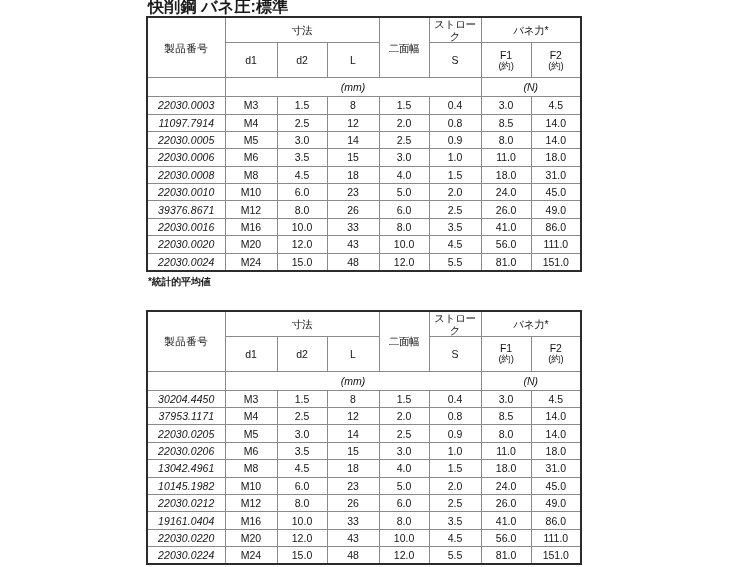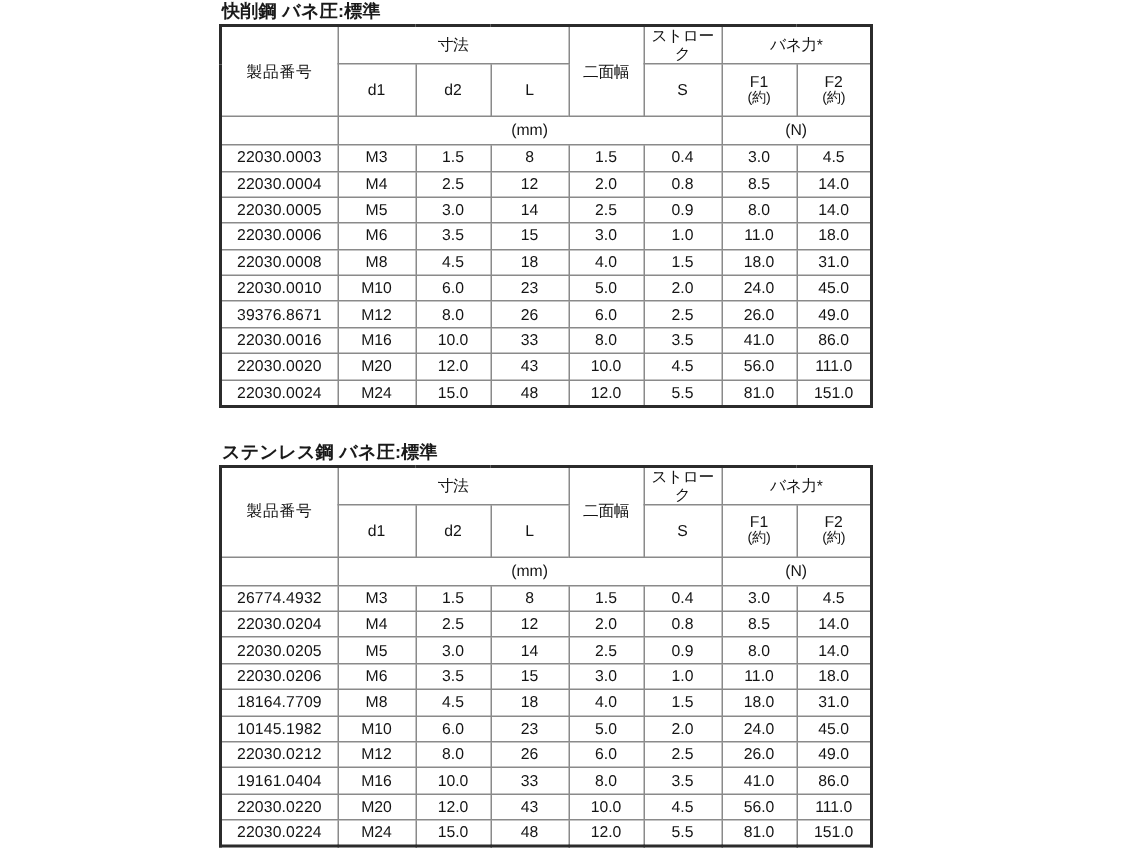--- a/index.html
+++ b/index.html
@@ -20,21 +20,21 @@
   .sheet {
     position: absolute;
     left: 146px;
     top: 0;
     width: 440px;
   }
 
   .block { position: relative; }
 
   .block-title {
-    font-size: 12px;
+    font-size: 16px;
     font-weight: bold;
     letter-spacing: 0.2px;
     color: #1a1a1a;
     line-height: 14px;
     padding: 0 0 2px 2px;
     white-space: nowrap;
   }
 
   table.spec {
     border-collapse: collapse;
@@ -83,26 +83,27 @@
     font-size: 9.5px;
     font-weight: normal;
     letter-spacing: -0.2px;
   }
 
   td.jp-head {
     font-size: 11px;
     font-weight: bold;
     letter-spacing: -0.3px;
   }
-  td.unit { font-size: 10px; color: #1a1a1a; }
+  td.unit { font-size: 10px; color: #1a1a1a; font-style: italic; }
 
   tbody tr td { height: 17.4px; }
   td.pn {
     font-size: 10.5px;
     letter-spacing: 0.1px;
+    font-style: italic;
   }
   td.val { font-size: 10.5px; }
 
   .footnote {
     font-size: 10px;
     font-weight: bold;
     color: #1a1a1a;
     padding: 3px 0 0 2px;
     line-height: 13px;
     letter-spacing: -0.2px;
@@ -163,21 +164,21 @@
             <td class="pn">22030.0003</td>
             <td class="val">M3</td>
             <td class="val">1.5</td>
             <td class="val">8</td>
             <td class="val">1.5</td>
             <td class="val">0.4</td>
             <td class="val">3.0</td>
             <td class="val">4.5</td>
           </tr>
           <tr>
-            <td class="pn">22030.0004</td>
+            <td class="pn">11097.7914</td>
             <td class="val">M4</td>
             <td class="val">2.5</td>
             <td class="val">12</td>
             <td class="val">2.0</td>
             <td class="val">0.8</td>
             <td class="val">8.5</td>
             <td class="val">14.0</td>
           </tr>
           <tr>
             <td class="pn">22030.0005</td>
@@ -255,26 +256,26 @@
             <td class="val">15.0</td>
             <td class="val">48</td>
             <td class="val">12.0</td>
             <td class="val">5.5</td>
             <td class="val">81.0</td>
             <td class="val">151.0</td>
           </tr>
         </tbody>
     </table>
 
+    <div class="footnote">*統計的平均値</div>
   </div>
 
   <div class="gap"></div>
 
   <div class="block">
-    <div class="block-title">ステンレス鋼 バネ圧:標準</div>
 
     <table class="spec">
       <colgroup>
         <col class="c0">
           <col class="c1">
           <col class="c2">
           <col class="c3">
         <col class="c4">
           <col class="c5">
           <col class="c6">
@@ -303,31 +304,31 @@
           </td>
         </tr>
         <tr class="hdr-unit">
           <td></td>
           <td colspan="5" class="unit">(mm)</td>
           <td colspan="2" class="unit">(N)</td>
         </tr>
       </thead>
       <tbody>
           <tr>
-            <td class="pn">26774.4932</td>
+            <td class="pn">30204.4450</td>
             <td class="val">M3</td>
             <td class="val">1.5</td>
             <td class="val">8</td>
             <td class="val">1.5</td>
             <td class="val">0.4</td>
             <td class="val">3.0</td>
             <td class="val">4.5</td>
           </tr>
           <tr>
-            <td class="pn">22030.0204</td>
+            <td class="pn">37953.1171</td>
             <td class="val">M4</td>
             <td class="val">2.5</td>
             <td class="val">12</td>
             <td class="val">2.0</td>
             <td class="val">0.8</td>
             <td class="val">8.5</td>
             <td class="val">14.0</td>
           </tr>
           <tr>
             <td class="pn">22030.0205</td>
@@ -343,21 +344,21 @@
             <td class="pn">22030.0206</td>
             <td class="val">M6</td>
             <td class="val">3.5</td>
             <td class="val">15</td>
             <td class="val">3.0</td>
             <td class="val">1.0</td>
             <td class="val">11.0</td>
             <td class="val">18.0</td>
           </tr>
           <tr>
-            <td class="pn">18164.7709</td>
+            <td class="pn">13042.4961</td>
             <td class="val">M8</td>
             <td class="val">4.5</td>
             <td class="val">18</td>
             <td class="val">4.0</td>
             <td class="val">1.5</td>
             <td class="val">18.0</td>
             <td class="val">31.0</td>
           </tr>
           <tr>
             <td class="pn">10145.1982</td>

